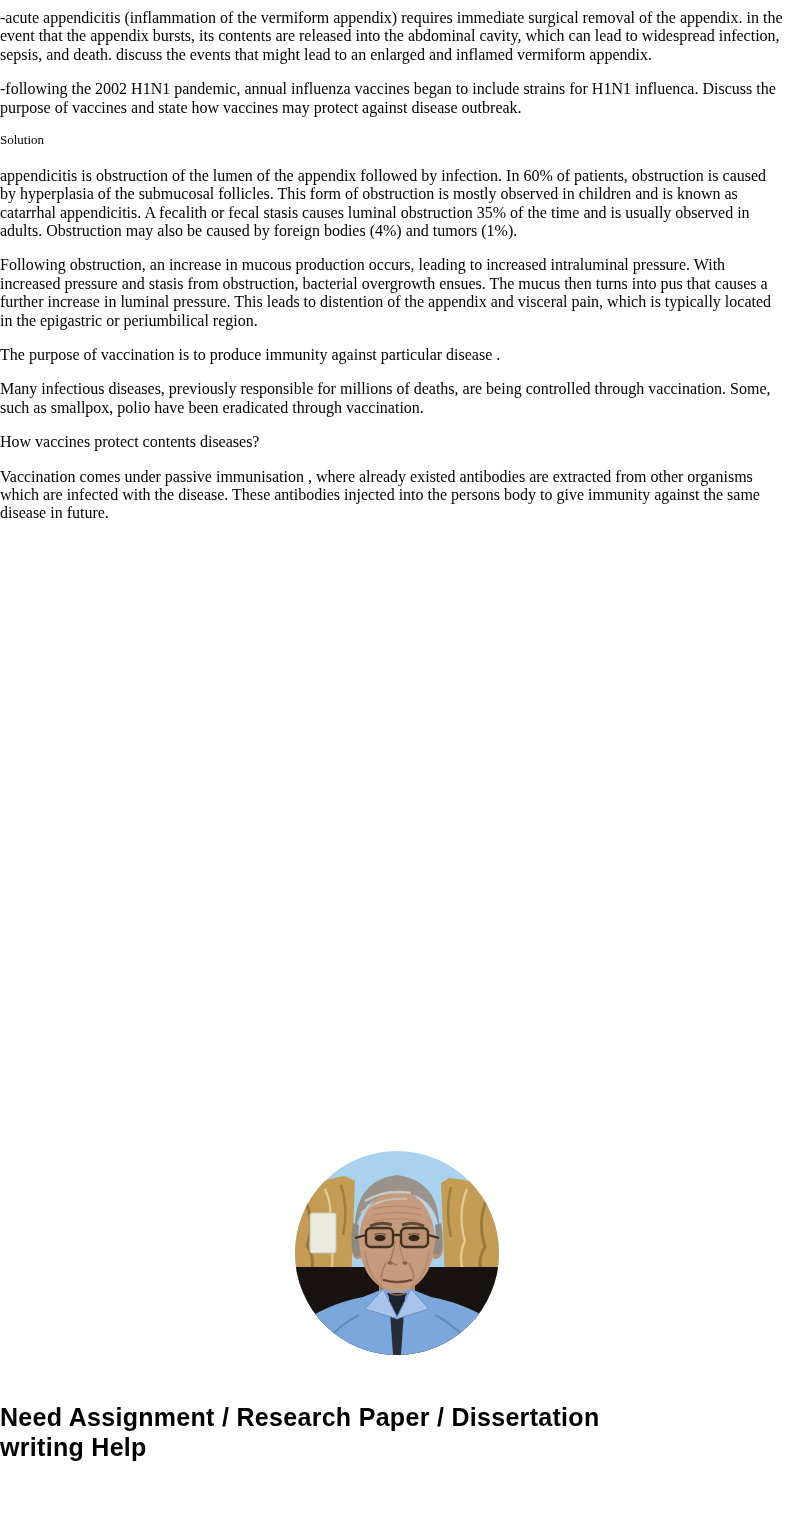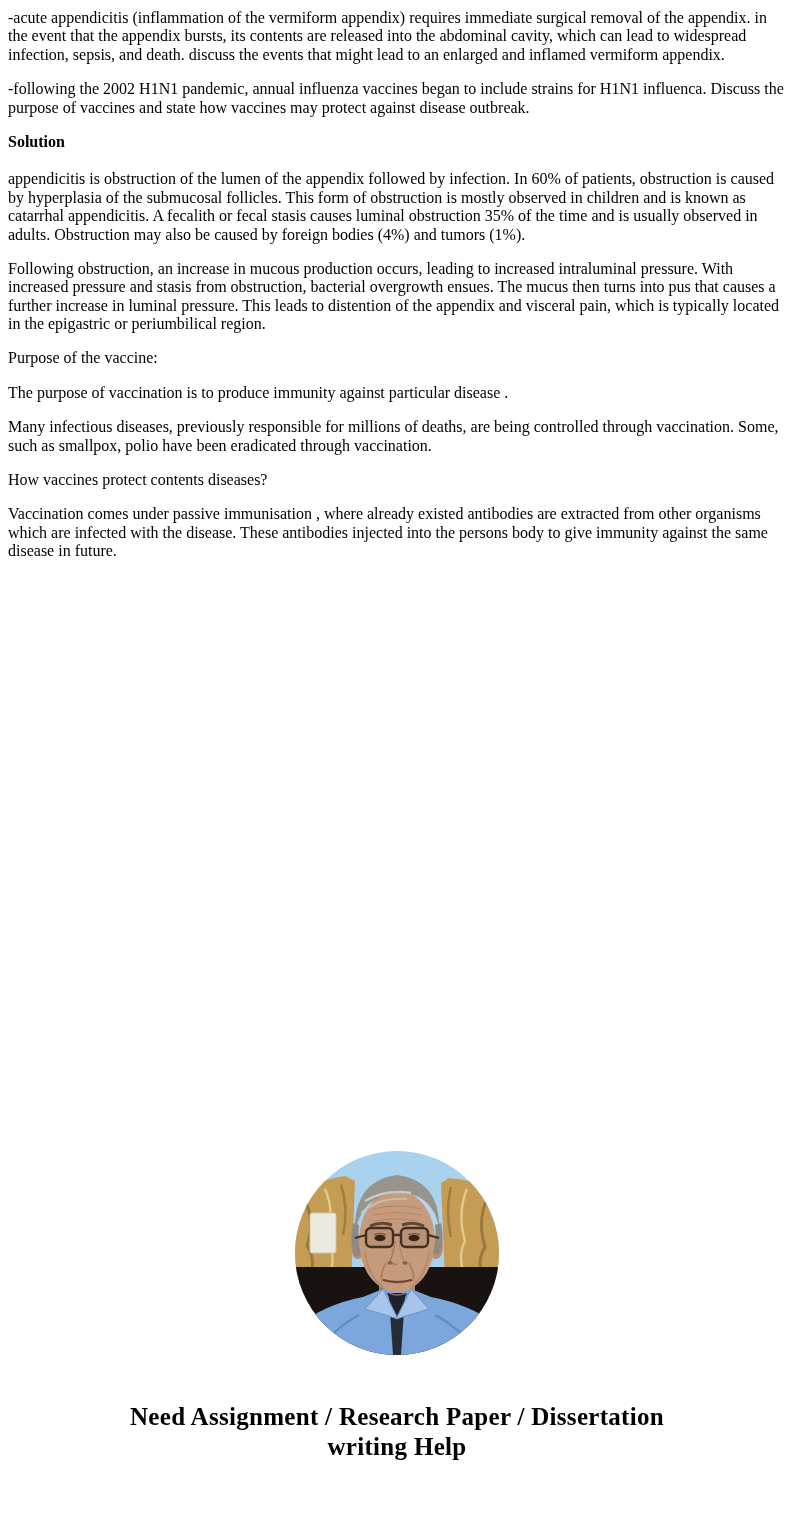--- a/index.html
+++ b/index.html
@@ -6,68 +6,66 @@
   .page{
     position:relative;
     width:794px;
     height:1523px;
     background:#ffffff;
     color:#000000;
     font-family:"Liberation Serif", serif;
     overflow:hidden;
   }
   .content{
-    padding:9px 8px 0 8px;
+    padding:9px 8px 0 0;
     font-size:16px;
     line-height:1.15;
   }
   .content p{margin:16px 0;}
   .content p.first{margin-top:0;}
   .content h3{
-    font-size:16px;
-    font-weight:bold;
+    font-size:13px;
+    font-weight:normal;
     margin:7px 0 19px 0;
     line-height:1.15;
   }
   .avatar-wrap{
     position:absolute;
     top:1151px;
     left:295px;
     width:204px;
     height:204px;
     border-radius:50%;
     overflow:hidden;
   }
   .avatar-wrap svg{display:block;}
   .footer{
     position:absolute;
     top:1402px;
     left:0;
     width:794px;
-    text-align:center;
-    font-family:Liberation Serif, serif;
+    font-family:Liberation Sans, sans-serif;
     font-weight:bold;
     font-size:25px;
     line-height:30px;
     color:#000000;
     letter-spacing:0.3px;
   }
 </style>
 </head>
 <body>
 
 <div class="page">
 
   <div class="content">
     <p class="first">-acute appendicitis (inflammation of the vermiform appendix) requires immediate surgical removal of the appendix. in the event that the appendix bursts, its contents are released into the abdominal cavity, which can lead to widespread infection, sepsis, and death. discuss the events that might lead to an enlarged and inflamed vermiform appendix.</p>
     <p>-following the 2002 H1N1 pandemic, annual influenza vaccines began to include strains for H1N1 influenca. Discuss the purpose of vaccines and state how vaccines may protect against disease outbreak.</p>
     <h3>Solution</h3>
     <p>appendicitis is obstruction of the lumen of the appendix followed by infection. In 60% of patients, obstruction is caused by hyperplasia of the submucosal follicles. This form of obstruction is mostly observed in children and is known as catarrhal appendicitis. A fecalith or fecal stasis causes luminal obstruction 35% of the time and is usually observed in adults. Obstruction may also be caused by foreign bodies (4%) and tumors (1%).</p>
     <p>Following obstruction, an increase in mucous production occurs, leading to increased intraluminal pressure. With increased pressure and stasis from obstruction, bacterial overgrowth ensues. The mucus then turns into pus that causes a further increase in luminal pressure. This leads to distention of the appendix and visceral pain, which is typically located in the epigastric or periumbilical region.</p>
-    <p>Purpose of the vaccine:</p>
     <p>The purpose of vaccination is to produce immunity against particular disease .</p>
     <p>Many infectious diseases, previously responsible for millions of deaths, are being controlled through vaccination. Some, such as smallpox, polio have been eradicated through vaccination.</p>
     <p>How vaccines protect contents diseases?</p>
     <p>Vaccination comes under passive immunisation , where already existed antibodies are extracted from other organisms which are infected with the disease. These antibodies injected into the persons body to give immunity against the same disease in future.</p>
   </div>
 
   <div class="avatar-wrap">
     <svg width="204" height="204" viewBox="0 0 204 204" xmlns="http://www.w3.org/2000/svg">
 
       <rect x="0" y="0" width="204" height="204" fill="#a9d2ee"></rect>

